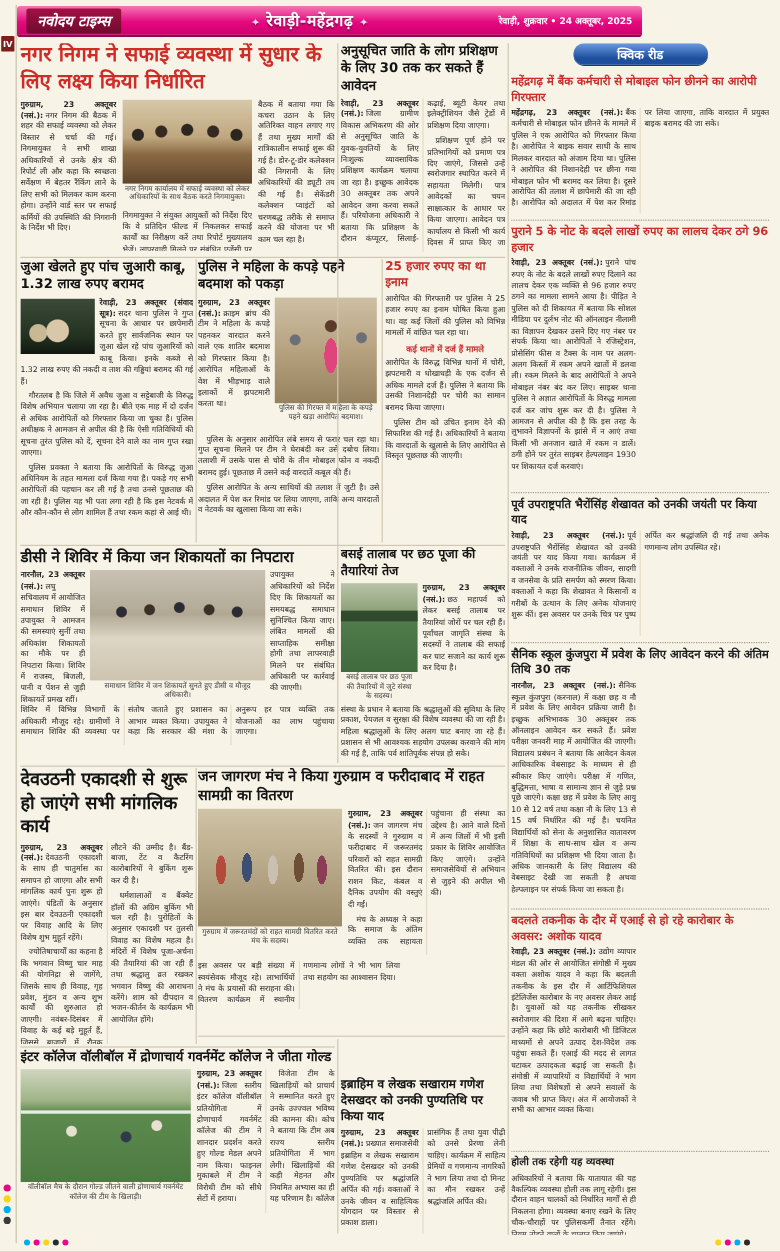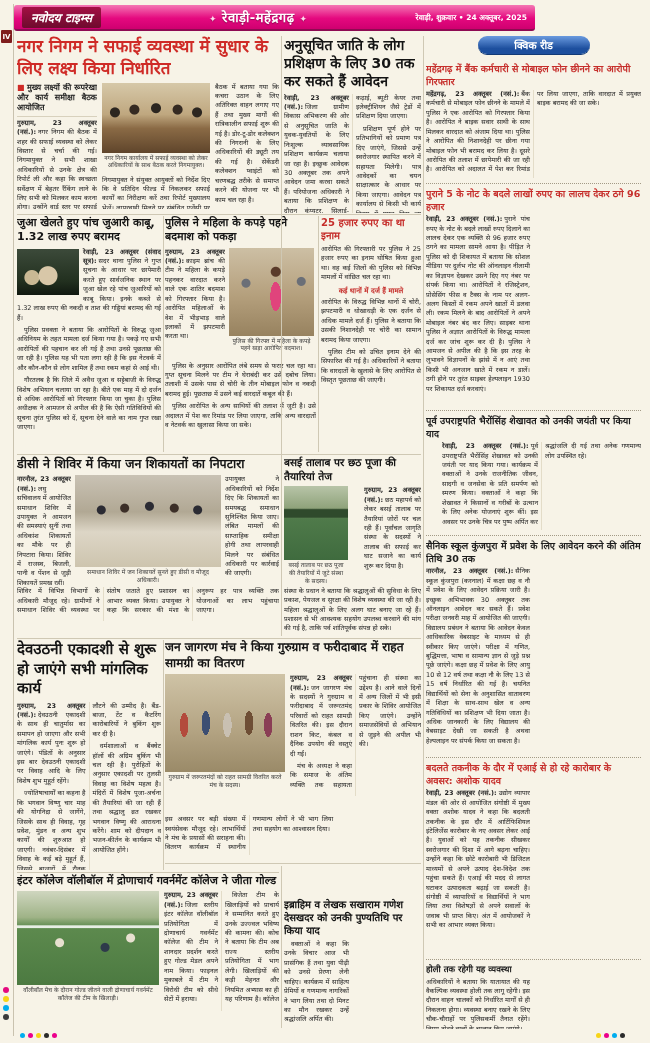--- a/index.html
+++ b/index.html
@@ -50,33 +50,33 @@
   .subtitle .sq{color:#cf2b27;margin-right:2px;}
   .ph-meeting{height:70px;background:
     radial-gradient(circle at 12% 42%,#2c2620 4.5px,transparent 5.5px),
     radial-gradient(circle at 30% 38%,#352a22 4.5px,transparent 5.5px),
     radial-gradient(circle at 50% 36%,#2c2620 4.5px,transparent 5.5px),
     radial-gradient(circle at 70% 38%,#352a22 4.5px,transparent 5.5px),
     radial-gradient(circle at 88% 42%,#2c2620 4.5px,transparent 5.5px),
     linear-gradient(180deg,#d6c8a8 0%,#bfa77f 45%,#8a6a45 65%,#5f452b 100%);}
   
   #art-sc{left:284px;top:36px;width:137px;height:177px;}
-  #art-sc .hl-blk{font-size:14px;}
+  #art-sc .hl-blk{font-size:11px;}
   #art-sc .cols2{height:128px;}
   
   #qrail{left:426px;top:36px;width:215px;height:993px;}
   .qr-head{width:112px;margin:0 auto 5px;background:linear-gradient(180deg,#6a9adf,#1d4f9e 70%);
     color:#fff;text-align:center;font-weight:700;font-size:10.5px;padding:2px 0;border-radius:9px;
     box-shadow:0 1px 0 #123a77;}
   .qr-item{border-bottom:1px dotted #a39a86;padding:4px 0 5px;}
   .qr-item:last-child{border-bottom:none;}
   .qr-title{font-size:9.5px;font-weight:700;line-height:1.32;margin:0 0 2px;}
   .qr-title.red{color:#c62f2c;}
   .qbody{margin:0;column-count:2;column-gap:7px;column-rule:1px solid #e3dcc8;column-fill:auto;overflow:hidden;}
-  .qb1{height:88px;} .qb2{height:190px;} .qb3{height:88px;margin-left:16px;} .qb4{height:185px;} .qb5{height:165px;} .qb6{height:70px;}
+  .qb1{height:88px;} .qb2{height:190px;} .qb3{height:88px;} .qb4{height:185px;} .qb5{height:165px;} .qb6{height:70px;}
   
   #art-gamb{left:17px;top:216px;width:144px;height:236px;}
   #art-gamb .hl-blk{font-size:11px;}
   .gamb-body{height:184px;overflow:hidden;}
   .ph-cards{float:left;width:62px;height:46px;margin:1px 4px 2px 0;background:
     radial-gradient(circle at 50% 58%,#d8c7a8 9px,transparent 10px),
     radial-gradient(circle at 24% 62%,#c9b894 7px,transparent 8px),
     linear-gradient(180deg,#3c4a3a,#22301f 70%,#101810);}
   
   #art-police{left:165px;top:216px;width:151px;height:236px;}
@@ -110,40 +110,40 @@
     linear-gradient(180deg,#c9c2b4 0%,#b1a894 40%,#ddd6c6 62%,#cdc4ae 100%);}
   .dc-bottom{height:34px;overflow:hidden;margin-top:2px;}
   
   #art-chhath{left:284px;top:456px;width:137px;height:180px;}
   #art-chhath .hl-blk{font-size:10.5px;}
   .ch-row{display:flex;gap:4px;}
   .ch-photo{width:64px;}
   .ph-pond{height:74px;background:
     linear-gradient(180deg,transparent 30%,#2f4a2c 32%,#2f4a2c 42%,transparent 44%),
     linear-gradient(180deg,#b8c4a8 0%,#8fa37b 30%,#4f7a4a 45%,#3f6b3e 100%);}
-  .ch-text{flex:1;height:96px;overflow:hidden;margin-left:12px;}
+  .ch-text{flex:1;height:96px;overflow:hidden;}
   .ch-bottom{height:46px;overflow:hidden;margin-top:2px;}
   
   #art-ekadashi{left:17px;top:640px;width:144px;height:230px;}
   #art-ekadashi .hl-blk{font-size:15px;}
   #art-ekadashi .cols2{height:176px;}
   
   #art-relief{left:165px;top:640px;width:256px;height:220px;}
   #art-relief .hl-blk{font-size:12px;}
   .rel-row{display:flex;gap:5px;}
   .rel-photo{width:120px;}
   .ph-relief{height:98px;background:
     radial-gradient(7px 20px at 16% 52%,#b34a3c 60%,transparent 61%),
     radial-gradient(7px 20px at 34% 50%,#3c4e72 60%,transparent 61%),
     radial-gradient(7px 20px at 52% 52%,#c9c0b2 60%,transparent 61%),
     radial-gradient(7px 20px at 70% 50%,#6e4e35 60%,transparent 61%),
     radial-gradient(7px 20px at 86% 52%,#8a3e55 60%,transparent 61%),
     linear-gradient(180deg,#cfc3a6 0%,#b2a281 60%,#9a8a68 100%);}
   .rel-text{flex:1;height:122px;overflow:hidden;}
-  .rel-bottom{height:40px;overflow:hidden;margin-top:19px;}
+  .rel-bottom{height:40px;overflow:hidden;margin-top:5px;}
   
   #art-volley{left:17px;top:874px;width:262px;height:154px;}
   #art-volley .hl-blk{font-size:11px;}
   .vb-row{display:flex;gap:5px;}
   .vb-photo{width:142px;}
   .ph-volley{height:94px;background:
     radial-gradient(circle at 30% 55%,#e8e0d0 4px,transparent 5px),
     radial-gradient(circle at 62% 60%,#2e3a4a 4px,transparent 5px),
     radial-gradient(circle at 80% 50%,#e8e0d0 4px,transparent 5px),
     linear-gradient(180deg,transparent 36%,rgba(255,255,255,.85) 37%,rgba(255,255,255,.85) 39%,transparent 40%),
@@ -174,21 +174,20 @@
       <span class="dot" style="background:#f7d417"></span>
       <span class="dot" style="background:#00adef"></span>
       <span class="dot" style="background:#3a3a3a"></span>
     </div>
   </aside>
 
   <section class="article" id="art-main">
     <h1 class="hl-red-big">नगर निगम ने सफाई व्यवस्था में सुधार के लिए लक्ष्य किया निर्धारित</h1>
     <div class="main-row">
       <div class="m-left body">
-        <div class="subtitle"><span class="sq">■</span><span>मुख्य लक्ष्यों की रूपरेखा और कार्य समीक्षा बैठक आयोजित</span></div>
         <p class="np"><b class="dl">गुरुग्राम, 23 अक्तूबर (नसं.):</b><span>नगर निगम की बैठक में शहर की सफाई व्यवस्था को लेकर विस्तार से चर्चा की गई। निगमायुक्त ने सभी शाखा अधिकारियों से उनके क्षेत्र की रिपोर्ट ली और कहा कि स्वच्छता सर्वेक्षण में बेहतर रैंकिंग लाने के लिए सभी को मिलकर काम करना होगा। उन्होंने वार्ड स्तर पर सफाई कर्मियों की उपस्थिति की निगरानी के निर्देश भी दिए।</span></p>
       </div>
       <div class="m-mid">
         <div class="ph ph-meeting"></div>
         <div class="caption">नगर निगम कार्यालय में सफाई व्यवस्था को लेकर अधिकारियों के साथ बैठक करते निगमायुक्त।</div>
         <p class="body np">निगमायुक्त ने संयुक्त आयुक्तों को निर्देश दिए कि वे प्रतिदिन फील्ड में निकलकर सफाई कार्यों का निरीक्षण करें तथा रिपोर्ट मुख्यालय भेजें। लापरवाही मिलने पर संबंधित एजेंसी पर जुर्माना लगाया जाएगा।</p>
       </div>
       <div class="m-right body">
         <p class="np">बैठक में बताया गया कि कचरा उठान के लिए अतिरिक्त वाहन लगाए गए हैं तथा मुख्य मार्गों की रात्रिकालीन सफाई शुरू की गई है। डोर-टू-डोर कलेक्शन की निगरानी के लिए अधिकारियों की ड्यूटी तय की गई है। सेकेंडरी कलेक्शन प्वाइंटों को चरणबद्ध तरीके से समाप्त करने की योजना पर भी काम चल रहा है।</p>
       </div>
@@ -235,22 +234,22 @@
       <h3 class="qr-title" style="font-size:8.5px">होली तक रहेगी यह व्यवस्था</h3>
       <p class="qbody qb6"><span>अधिकारियों ने बताया कि यातायात की यह वैकल्पिक व्यवस्था होली तक लागू रहेगी। इस दौरान वाहन चालकों को निर्धारित मार्गों से ही निकलना होगा। व्यवस्था बनाए रखने के लिए चौक-चौराहों पर पुलिसकर्मी तैनात रहेंगे। नियम तोड़ने वालों के चालान किए जाएंगे।</span></p>
     </div>
   </aside>
 
   <section class="article" id="art-gamb">
     <h2 class="hl-blk">जुआ खेलते हुए पांच जुआरी काबू, 1.32 लाख रुपए बरामद</h2>
     <div class="gamb-body body">
       <div class="ph-cards"></div>
       <p class="np"><b class="dl">रेवाड़ी, 23 अक्तूबर (संवाद सूत्र):</b><span>सदर थाना पुलिस ने गुप्त सूचना के आधार पर छापेमारी करते हुए सार्वजनिक स्थान पर जुआ खेल रहे पांच जुआरियों को काबू किया। इनके कब्जे से 1.32 लाख रुपए की नकदी व ताश की गड्डियां बरामद की गई हैं।</span></p>
+      <p>गौरतलब है कि जिले में अवैध जुआ व सट्टेबाजी के विरुद्ध विशेष अभियान चलाया जा रहा है। बीते एक माह में दो दर्जन से अधिक आरोपितों को गिरफ्तार किया जा चुका है। पुलिस अधीक्षक ने आमजन से अपील की है कि ऐसी गतिविधियों की सूचना तुरंत पुलिस को दें, सूचना देने वाले का नाम गुप्त रखा जाएगा।</p>
       <p>पुलिस प्रवक्ता ने बताया कि आरोपितों के विरुद्ध जुआ अधिनियम के तहत मामला दर्ज किया गया है। पकड़े गए सभी आरोपितों की पहचान कर ली गई है तथा उनसे पूछताछ की जा रही है। पुलिस यह भी पता लगा रही है कि इस नेटवर्क में और कौन-कौन से लोग शामिल हैं तथा रकम कहां से आई थी।</p>
-      <p>गौरतलब है कि जिले में अवैध जुआ व सट्टेबाजी के विरुद्ध विशेष अभियान चलाया जा रहा है। बीते एक माह में दो दर्जन से अधिक आरोपितों को गिरफ्तार किया जा चुका है। पुलिस अधीक्षक ने आमजन से अपील की है कि ऐसी गतिविधियों की सूचना तुरंत पुलिस को दें, सूचना देने वाले का नाम गुप्त रखा जाएगा।</p>
     </div>
   </section>
 
   <section class="article" id="art-police">
     <h2 class="hl-blk">पुलिस ने महिला के कपड़े पहने बदमाश को पकड़ा</h2>
     <div class="pol-row">
       <div class="pol-text body">
         <p class="np"><b class="dl">गुरुग्राम, 23 अक्तूबर (नसं.):</b><span>क्राइम ब्रांच की टीम ने महिला के कपड़े पहनकर वारदात करने वाले एक शातिर बदमाश को गिरफ्तार किया है। आरोपित महिलाओं के वेश में भीड़भाड़ वाले इलाकों में झपटमारी करता था।</span></p>
       </div>
       <div class="pol-photo">
@@ -345,20 +344,21 @@
       <div class="vb-text body cols2">
         <p class="np"><b class="dl">गुरुग्राम, 23 अक्तूबर (नसं.):</b><span>जिला स्तरीय इंटर कॉलेज वॉलीबॉल प्रतियोगिता में द्रोणाचार्य गवर्नमेंट कॉलेज की टीम ने शानदार प्रदर्शन करते हुए गोल्ड मेडल अपने नाम किया। फाइनल मुकाबले में टीम ने विरोधी टीम को सीधे सेटों में हराया।</span></p>
         <p>विजेता टीम के खिलाड़ियों को प्राचार्य ने सम्मानित करते हुए उनके उज्ज्वल भविष्य की कामना की। कोच ने बताया कि टीम अब राज्य स्तरीय प्रतियोगिता में भाग लेगी। खिलाड़ियों की कड़ी मेहनत और नियमित अभ्यास का ही यह परिणाम है। कॉलेज में खिलाड़ियों का स्वागत किया गया।</p>
       </div>
     </div>
   </section>
 
   <section class="article" id="art-memorial">
     <h2 class="hl-blk">इब्राहिम व लेखक सखाराम गणेश देसखदर को उनकी पुण्यतिथि पर किया याद</h2>
     <div class="body cols2">
+      <p class="np"><b class="dl">गुरुग्राम, 23 अक्तूबर (नसं.):</b><span>प्रख्यात समाजसेवी इब्राहिम व लेखक सखाराम गणेश देसखदर को उनकी पुण्यतिथि पर श्रद्धांजलि अर्पित की गई। वक्ताओं ने उनके जीवन व साहित्यिक योगदान पर विस्तार से प्रकाश डाला।</span></p>
       <p>वक्ताओं ने कहा कि उनके विचार आज भी प्रासंगिक हैं तथा युवा पीढ़ी को उनसे प्रेरणा लेनी चाहिए। कार्यक्रम में साहित्य प्रेमियों व गणमान्य नागरिकों ने भाग लिया तथा दो मिनट का मौन रखकर उन्हें श्रद्धांजलि अर्पित की।</p>
     </div>
   </section>
 
   <div class="vline" style="left:423px;top:36px;width:1px;height:993px;"></div>
   <div class="vline" style="left:281px;top:36px;width:1px;height:600px;"></div>
   <div class="vline" style="left:281px;top:866px;width:1px;height:162px;"></div>
   <div class="vline" style="left:163px;top:216px;width:1px;height:236px;"></div>
   <div class="vline" style="left:318px;top:216px;width:1px;height:236px;"></div>
   <div class="vline" style="left:163px;top:640px;width:1px;height:230px;"></div>

